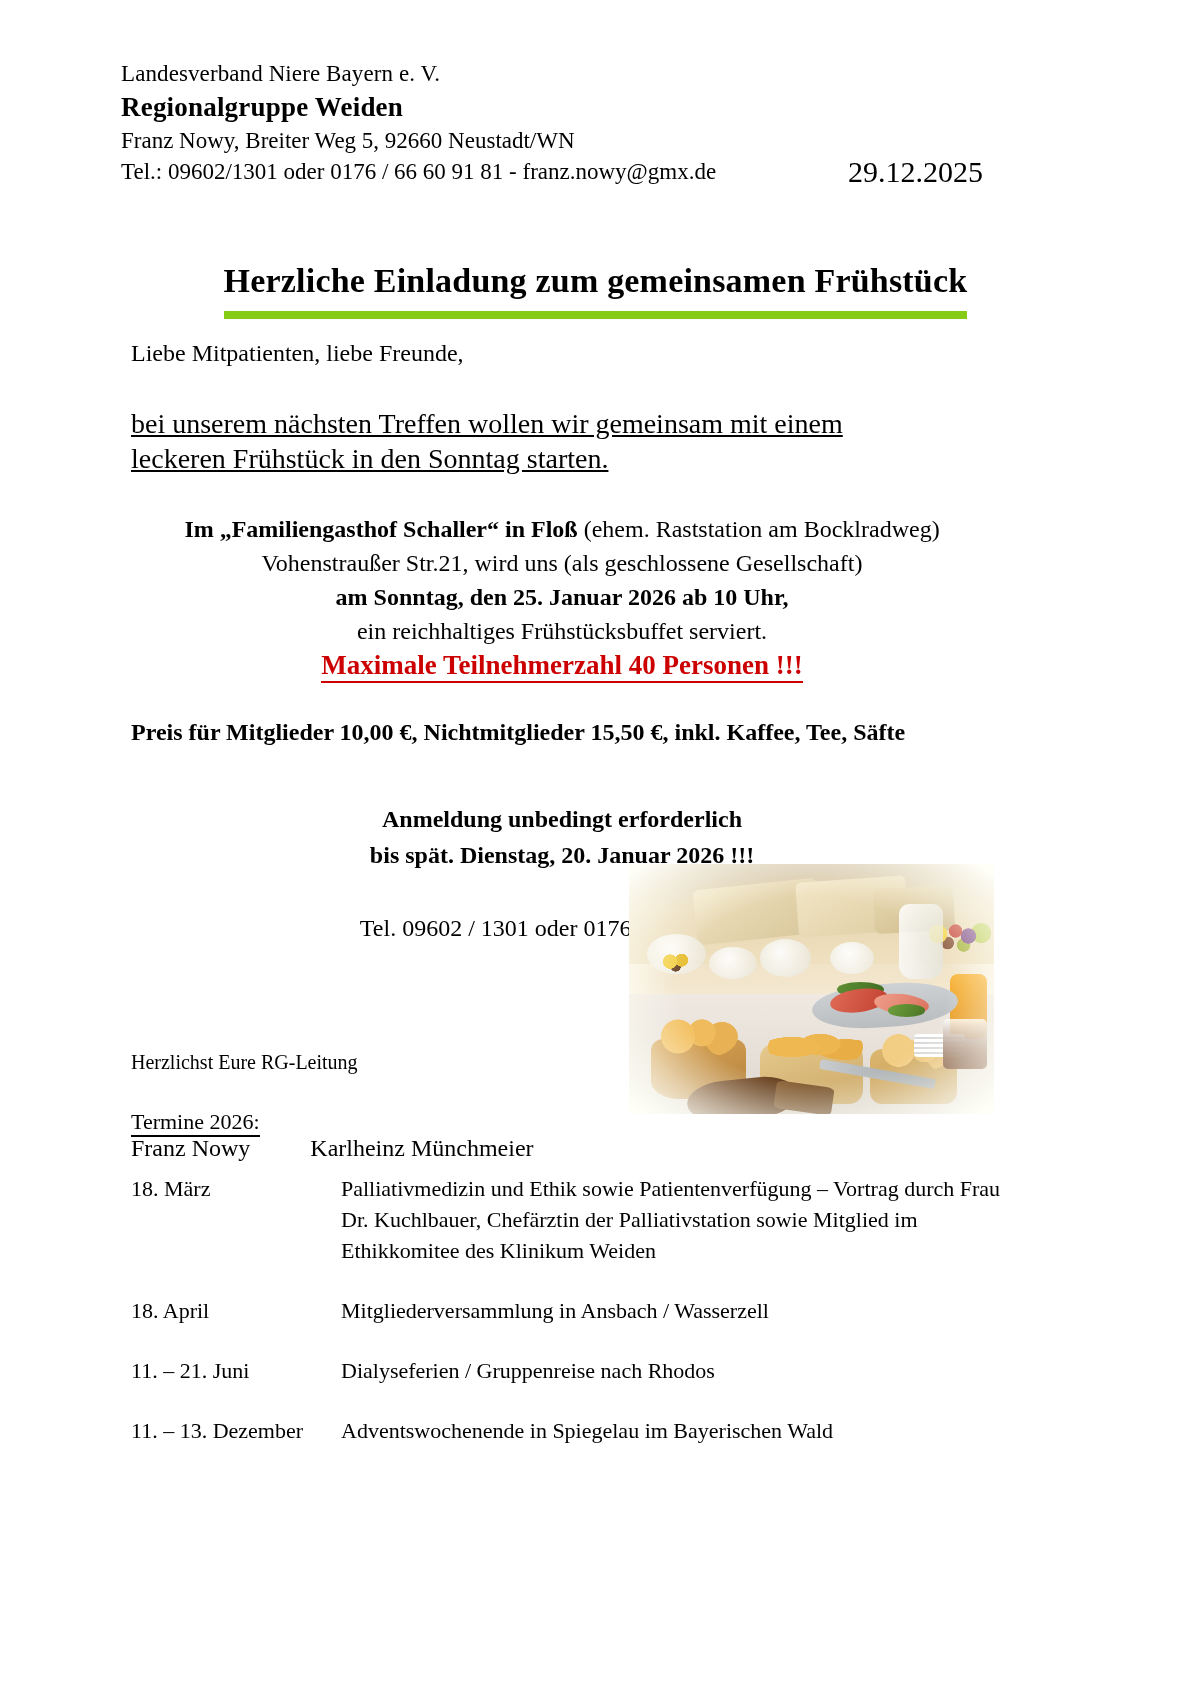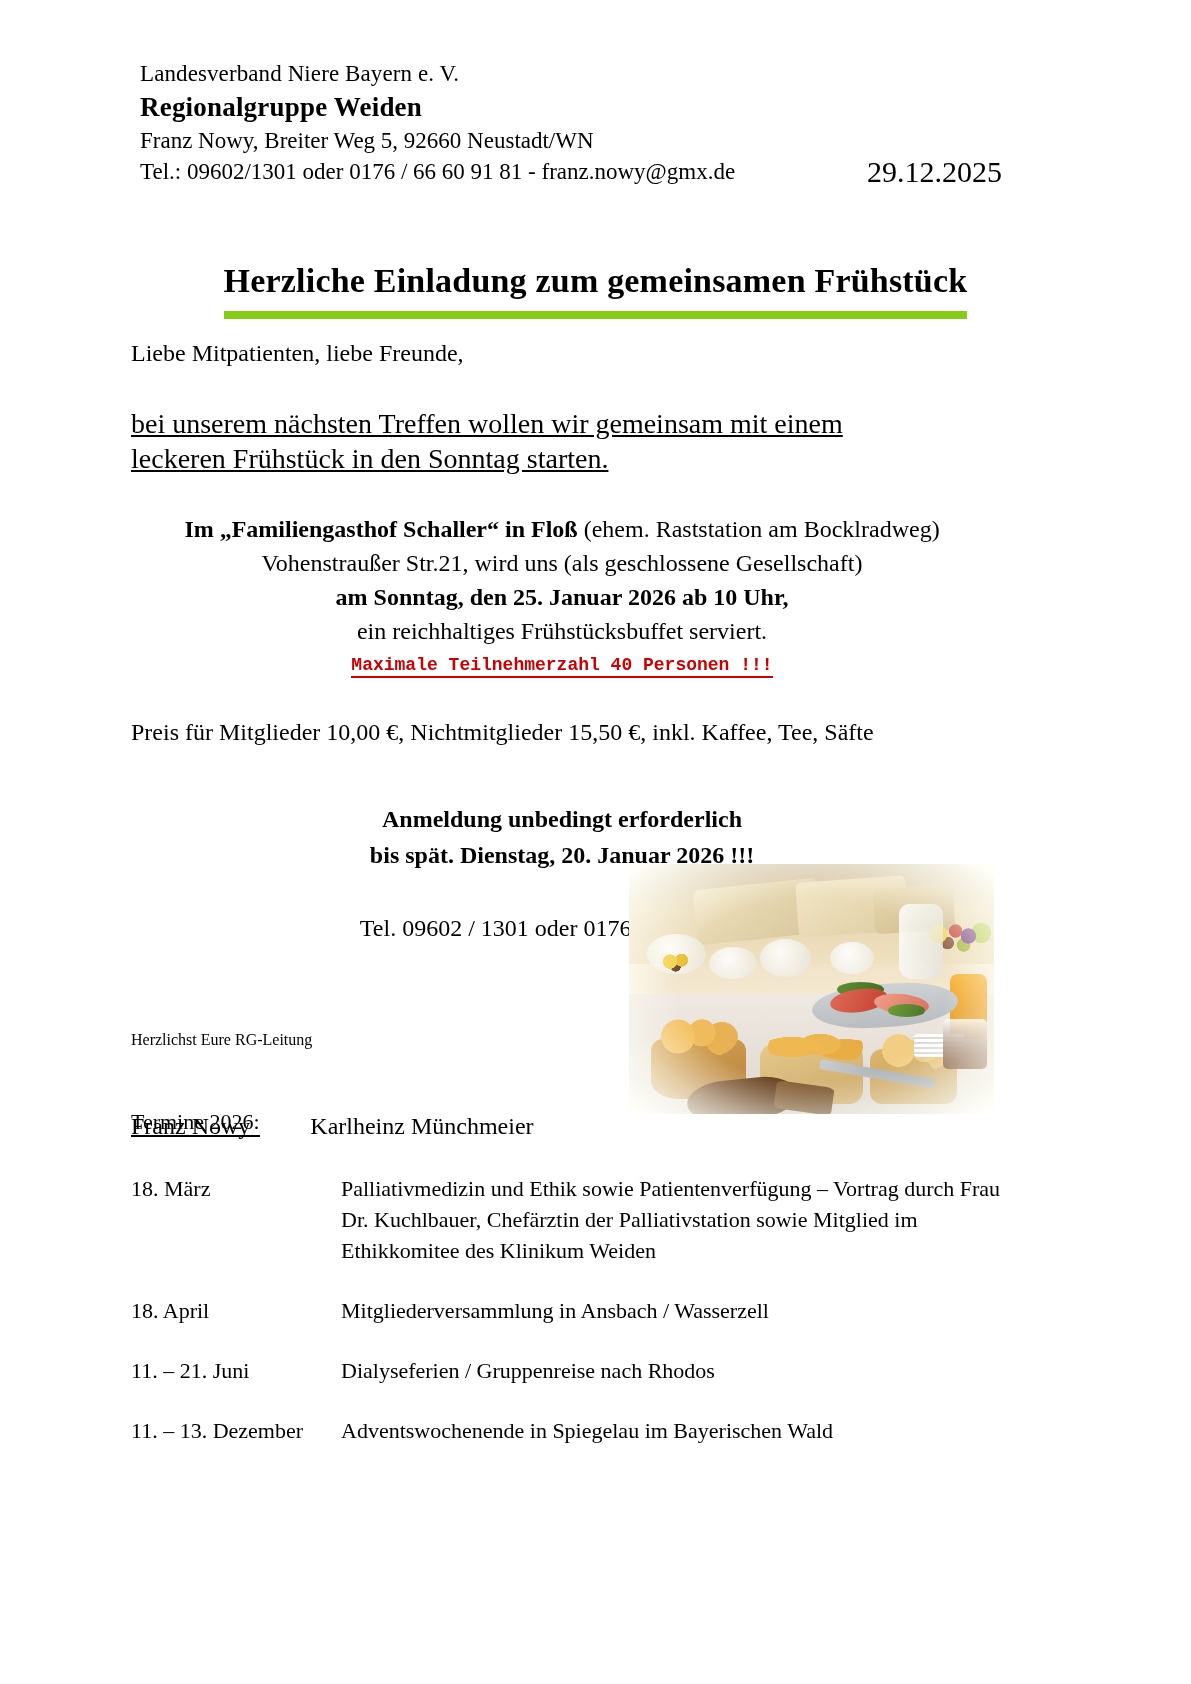--- a/index.html
+++ b/index.html
@@ -19,21 +19,21 @@
     position: relative;
     width: 1191px;
     height: 1684px;
     box-sizing: border-box;
     padding: 0;
   }
 
   
   .letterhead {
     position: absolute;
-    left: 140px;
+    left: 121px;
     top: 58px;
     width: 930px;
   }
   .lh-org {
     font-size: 23px;
     line-height: 31px;
     letter-spacing: 0.1px;
   }
   .lh-group {
     font-size: 27px;
@@ -98,35 +98,35 @@
     text-align: center;
     width: 862px;
   }
   .cb-line {
     font-size: 24px;
     line-height: 34px;
   }
   .cb-line.bold { font-weight: bold; }
   .cb-line b { font-weight: bold; }
   .cb-warn {
-    font-size: 18px;
+    font-size: 27px;
     line-height: 34px;
     font-weight: bold;
     color: #cc0000;
-    font-family: Liberation Mono, monospace;
   }
   .cb-warn span {
     border-bottom: 2px solid #cc0000;
     padding-bottom: 1px;
   }
 
   .p-price {
     margin-top: 33px;
     font-size: 24px;
     line-height: 34px;
+    font-weight: bold;
   }
 
   .reg-block {
     margin-top: 52px;
     text-align: center;
     width: 862px;
   }
   .reg-line {
     font-size: 24px;
     line-height: 36px;
@@ -135,22 +135,22 @@
 
   .p-phone {
     margin-top: 38px;
     text-align: center;
     width: 862px;
     font-size: 24px;
     line-height: 34px;
   }
 
   .p-closing {
-    margin-top: 78px;
-    font-size: 16px;
+    margin-top: 100px;
+    font-size: 20px;
     line-height: 34px;
   }
   .p-signers {
     margin-top: 52px;
     font-size: 24px;
     line-height: 34px;
   }
   .p-signers .sig2 { margin-left: 60px; }
 
   

